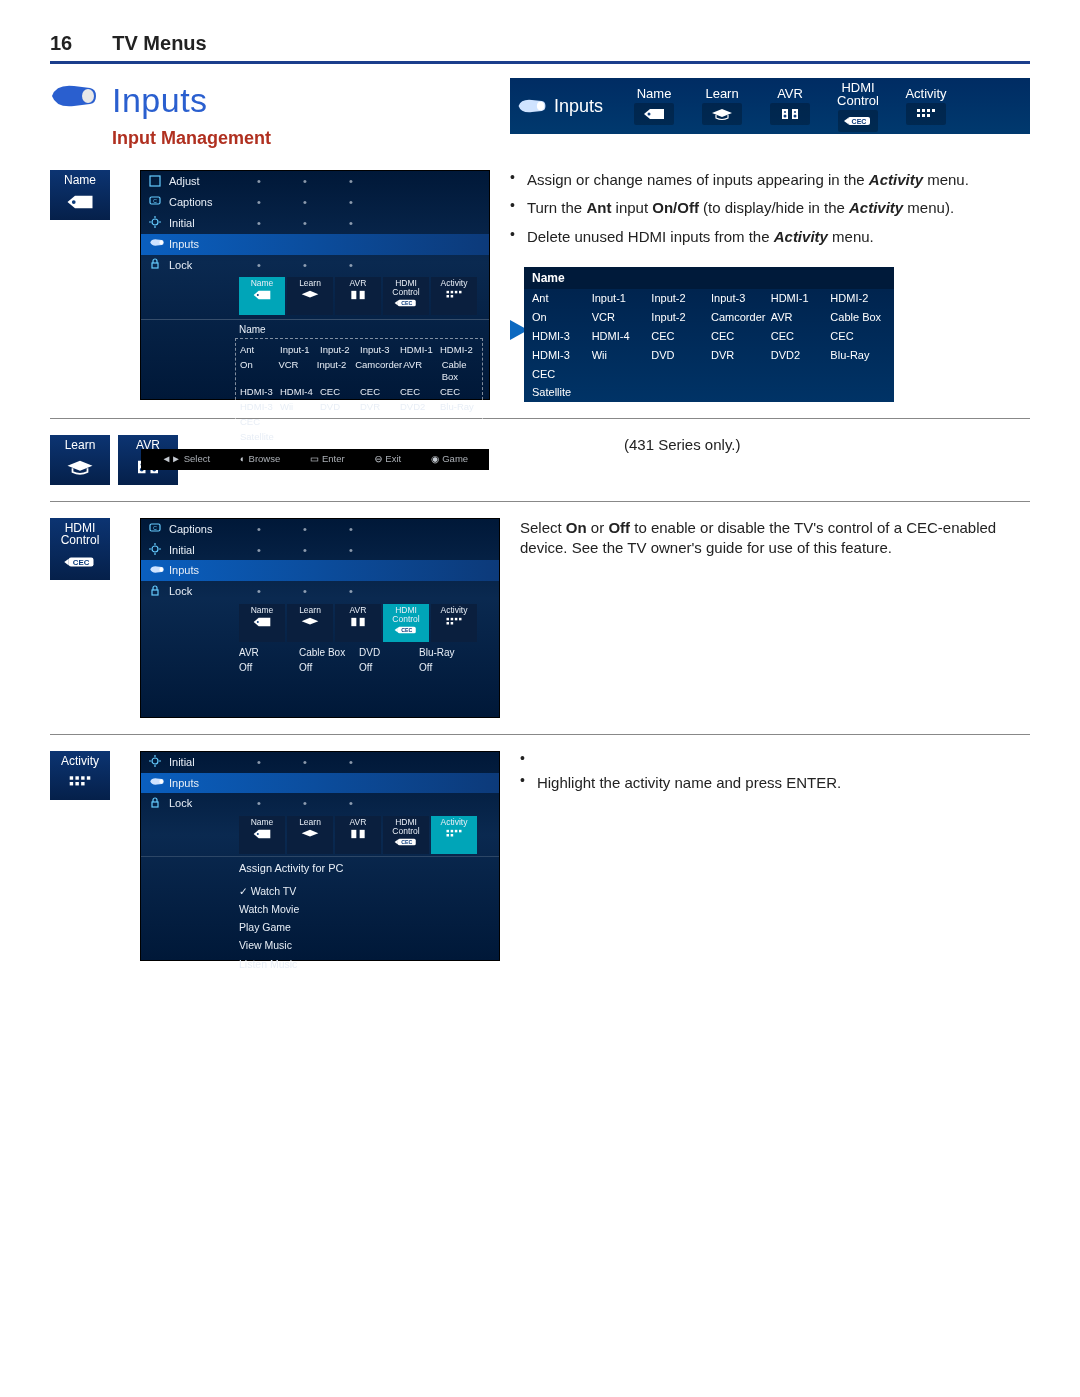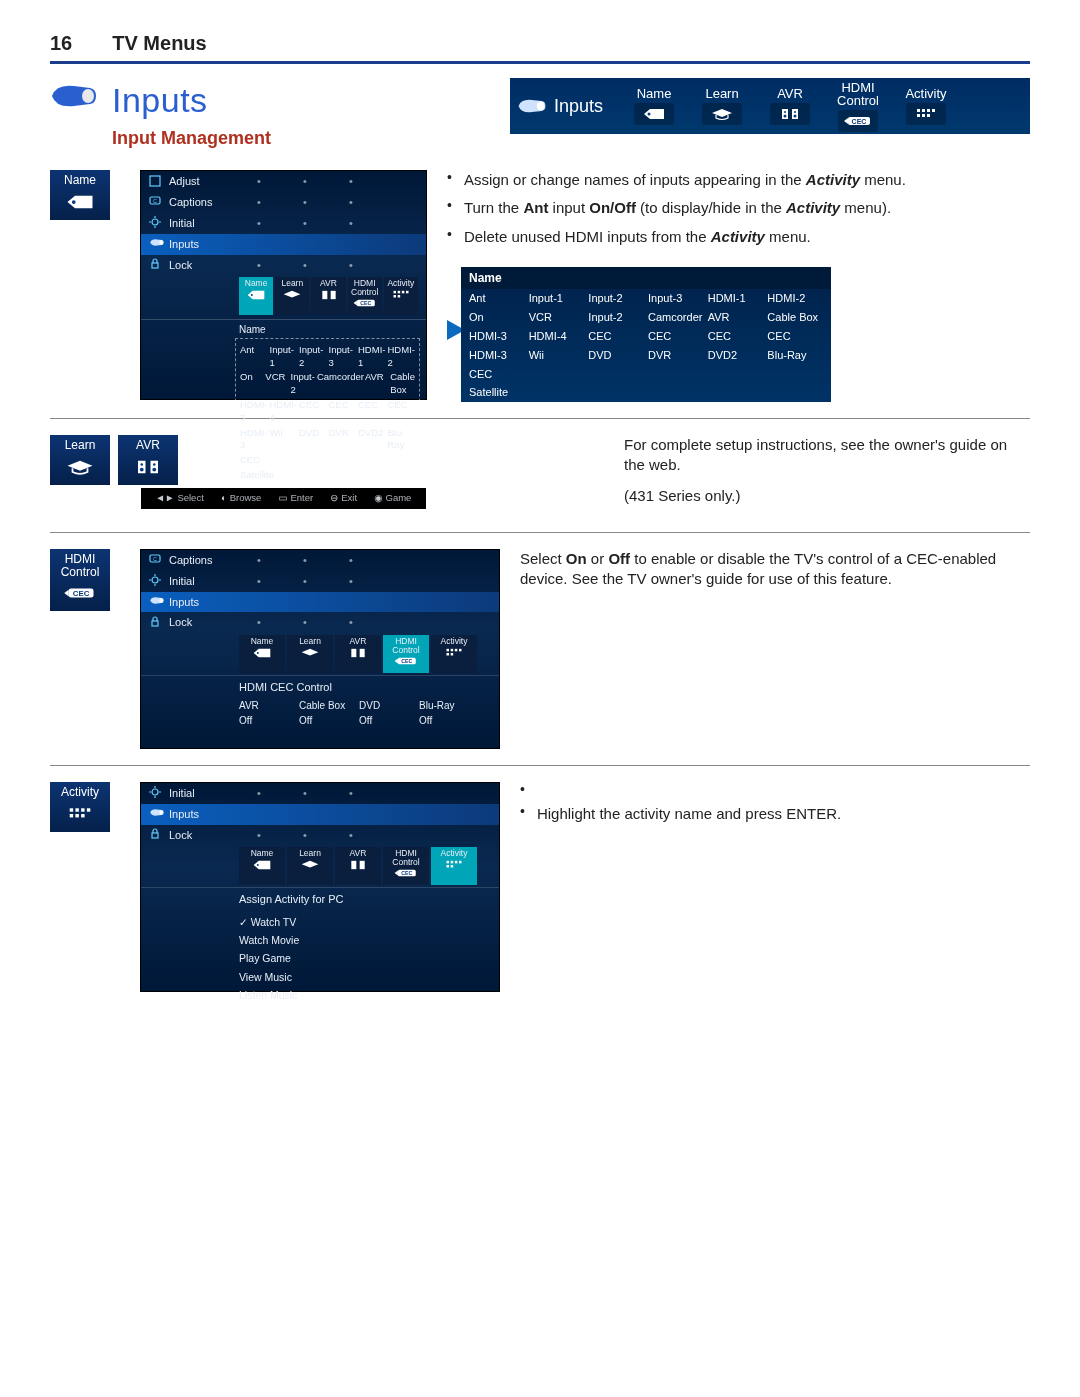--- a/index.html
+++ b/index.html
@@ -35,21 +35,21 @@
   
   .section { display:flex; align-items:flex-start; gap:20px; padding:16px 0; border-top:1px solid #888;}
   .section.first{border-top:none;padding-top:0;}
   .side-tiles { display:flex; flex-direction:column; gap:8px; width:70px; flex-shrink:0;}
   .side-tiles.row { flex-direction:row; width:auto;}
   .tile { width:60px; background:linear-gradient(#0c3472,#05204a); color:#fff; text-align:center; font-size:13px; padding:4px 2px 6px 2px; display:flex; flex-direction:column; align-items:center; gap:3px;}
   .tile .tile-icon{ height:24px; display:flex; align-items:center; justify-content:center;}
   .tile .tile-label{font-size:12px; line-height:1.05;}
 
   
-  .screenbox { background:linear-gradient(180deg,#001838,#0a2950 40%,#001838); color:#e8eef6; font-size:11px; width:287px; flex-shrink:0; border:1px solid #000; position:relative;}
+  .screenbox { background:linear-gradient(180deg,#001838,#0a2950 40%,#001838); color:#e8eef6; font-size:11px; width:350px; flex-shrink:0; border:1px solid #000; position:relative;}
   .screenbox.wide{width:360px;}
   .sb-row{display:flex;align-items:center;padding:3px 8px;}
   .sb-row.hl{background:linear-gradient(90deg,#0a5fbf,#0c3a7a);}
   .sb-left{width:90px;display:flex;align-items:center;gap:6px;}
   .sb-icon{width:14px;height:14px;}
   .sb-right{flex:1;display:flex;gap:6px;}
   .sb-cell{width:40px;text-align:center;opacity:.6;}
   .sb-headcells{display:flex;gap:2px;padding:2px 8px 2px 98px;}
   .sb-headcell{width:46px;text-align:center;font-size:9.5px; background:#0a1f3e;padding:2px 0;display:flex;flex-direction:column;align-items:center;gap:1px;}
   .sb-headcell.sel{background:#00a5b8;}
@@ -465,21 +465,20 @@
             <circle cx="7" cy="5" r="1" fill="#0a3a7a"></circle>
             <circle cx="17" cy="5" r="1" fill="#0a3a7a"></circle>
             <circle cx="7" cy="9" r="1.5" fill="#0a3a7a"></circle>
             <circle cx="17" cy="9" r="1.5" fill="#0a3a7a"></circle>
           </svg>
         </span>
     </div>
   </div>
   <div style="flex:1"></div>
   <div class="textcol" style="max-width:470px">
-    <p>For complete setup instructions, see the owner's guide on the web.</p>
     <p>(431 Series only.)</p>
   </div>
 </div>
 
 <div class="section">
   <div class="side-tiles">
     <div class="tile">
       <span class="tile-label" style="white-space:pre-line">HDMI
 Control</span>
       <span class="tile-icon">
@@ -589,21 +588,20 @@
                 <rect x="3" y="2" width="3" height="3"></rect>
                 <rect x="8" y="2" width="3" height="3"></rect>
                 <rect x="13" y="2" width="3" height="3"></rect>
                 <rect x="18" y="2" width="3" height="3"></rect>
                 <rect x="3" y="7" width="3" height="3"></rect>
                 <rect x="8" y="7" width="3" height="3"></rect>
               </g>
             </svg></span>
         </div>
       </div>
-    <div class="sb-subtitle">HDMI CEC Control</div>
     <div class="cec-row" id="s3-ch">
         <span class="cc">AVR</span>
         <span class="cc">Cable Box</span>
         <span class="cc">DVD</span>
         <span class="cc">Blu-Ray</span>
       </div>
     <div class="cec-row" id="s3-cv">
         <span class="cc">Off</span>
         <span class="cc">Off</span>
         <span class="cc">Off</span>

